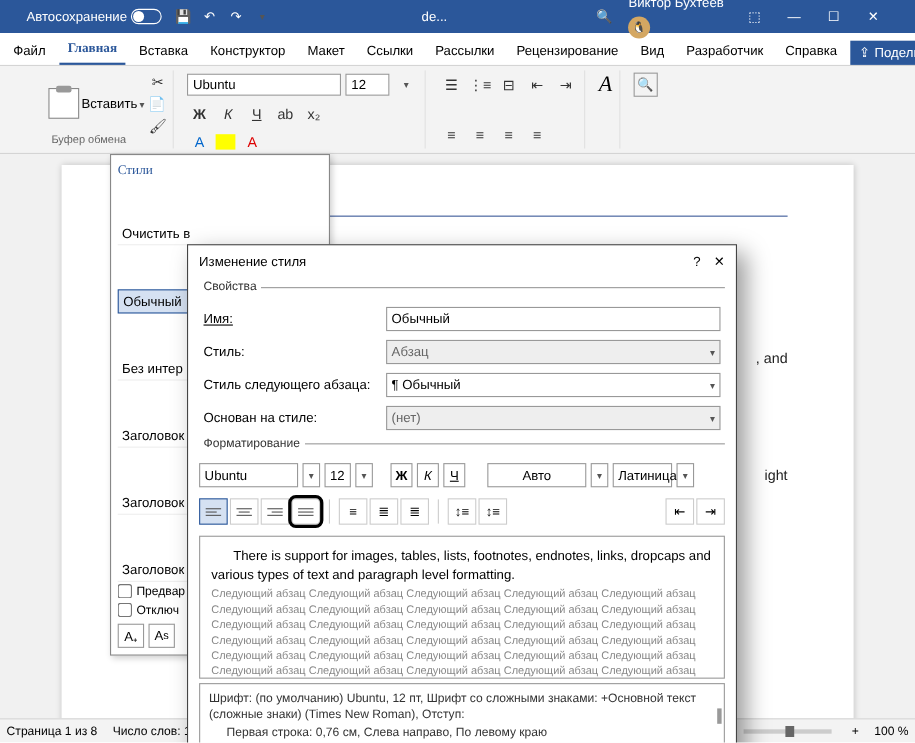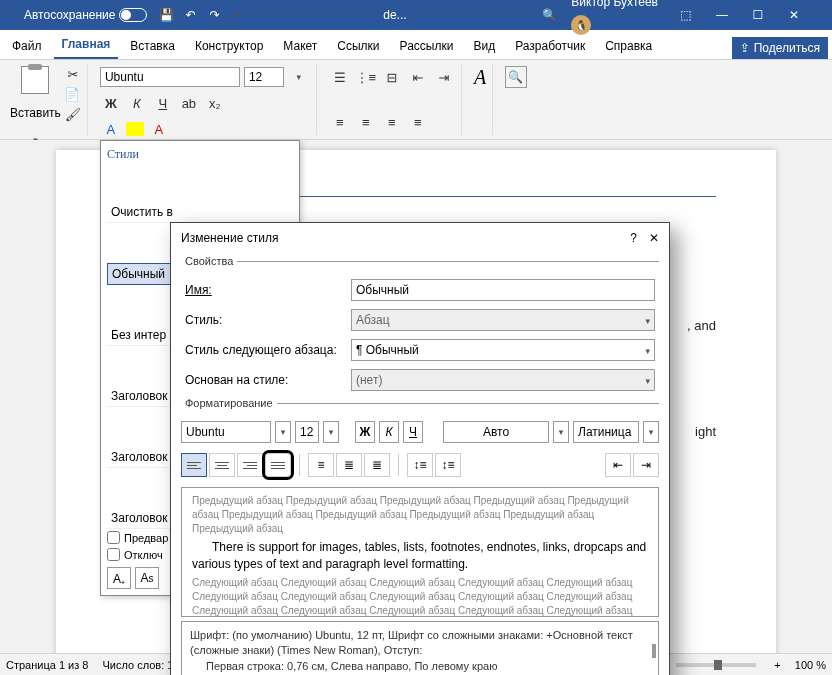--- a/index.html
+++ b/index.html
@@ -13,29 +13,29 @@
 .titlebar .qat { display:flex; gap:6px; margin-left:10px; }
 .titlebar .qat span { width:18px; height:18px; display:flex; align-items:center; justify-content:center; }
 .titlebar .center { flex:1; text-align:center; }
 .titlebar .user { display:flex; gap:6px; margin-right:10px;flex-direction:column; }
 .titlebar .user .avatar { width:20px; height:20px; border-radius:50%; background:#d4a762; display:flex; align-items:center; justify-content:center; font-size:10px;}
 .titlebar .winbtn { width:36px; height:30px; display:flex; align-items:center; justify-content:center; }
 
 
 .ribbon-tabs { height: 30px; background:#fff; border-bottom:1px solid #d4d4d4; display:flex; align-items:flex-end; padding:0 4px; gap:4px; }
 .ribbon-tabs .tab { padding:6px 8px; font-size:12px; cursor:pointer; }
-.ribbon-tabs .tab.active { border-bottom:2px solid #2b579a; color:#2b579a; font-weight:600; }
+.ribbon-tabs .tab.active { border-bottom:2px solid #2b579a; color:#2b579a; font-weight:600;font-family:Liberation Serif, serif; }
 .ribbon-tabs .share { margin-left:auto; background:#2b579a; color:#fff; padding:4px 8px; display:flex; align-items:center; gap:4px; }
 
 
 .ribbon { height:80px; background:#f3f3f3; border-bottom:1px solid #d4d4d4; display:flex; padding:4px; gap:6px; }
 .ribbon .group { display:flex; flex-direction:column; align-items:center; justify-content:space-between; padding:2px 6px; border-right:1px solid #e0e0e0;}
 .ribbon .group:last-child{border-right:none;}
 .ribbon .group .label { font-size:10px; color:#666;text-align:center; }
-.ribbon .paste-btn { display:flex; flex-direction:column; align-items:center; gap:12px; }
+.ribbon .paste-btn { display:flex; flex-direction:row; align-items:center; gap:2px;margin-left:34px; }
 .ribbon .paste-icon { width:28px; height:28px; background:#fff; border:1px solid #888; position:relative;}
 .ribbon .paste-icon::before { content:""; position:absolute; top:-3px; left:6px; width:14px; height:6px; background:#999; border-radius:2px;}
 .ribbon .clip-side { display:flex; flex-direction:column; gap:4px; margin-left:4px;}
 .ribbon .clip-side span { width:16px; height:16px; }
 .ribbon input.font-name { width:140px; height:20px; border:1px solid #999; padding:0 4px; font-size:12px;}
 .ribbon input.font-size { width:40px; height:20px; border:1px solid #999; padding:0 4px; font-size:12px;}
 .ribbon .row { display:flex; align-items:center; gap:4px; }
 .ribbon .btn-icon { width:22px; height:22px; display:flex; align-items:center; justify-content:center; font-size:13px; color:#333; }
 .ribbon .search-box { width:22px; height:22px; border:1px solid #999; display:flex; align-items:center; justify-content:center;}
 
@@ -116,20 +116,21 @@
 </div>
 
 <div class="ribbon-tabs">
   <div class="tab">Файл</div>
   <div class="tab active">Главная</div>
   <div class="tab">Вставка</div>
   <div class="tab">Конструктор</div>
   <div class="tab">Макет</div>
   <div class="tab">Ссылки</div>
   <div class="tab">Рассылки</div>
+  <div class="tab">Рецензирование</div>
   <div class="tab">Вид</div>
   <div class="tab">Разработчик</div>
   <div class="tab">Справка</div>
   <div class="share">
     <span>⇪</span>
     <span>Поделиться</span>
   </div>
 </div>
 
 <div class="ribbon">
@@ -273,25 +274,25 @@
         <div class="box dd dd-arrow"></div>
       <div class="box" style="width:24px;">
           <span>12</span>
         </div>
         <div class="box dd dd-arrow"></div>
       <div style="width:8px;"></div>
       <div class="box" style="font-weight:bold;width:20px;justify-content:center;">Ж</div>
       <div class="box" style="font-style:italic;width:20px;justify-content:center;">К</div>
       <div class="box" style="text-decoration:underline;width:20px;justify-content:center;">Ч</div>
       <div style="width:12px;"></div>
-      <div class="box" style="width:106px;justify-content:center;">
+      <div class="box" style="width:90px;justify-content:center;">
           <span>Авто</span>
         </div>
         <div class="box dd dd-arrow"></div>
-      <div class="box" style="width:66px;">
+      <div class="box" style="width:54px;">
           <span>Латиница</span>
         </div>
         <div class="box dd dd-arrow"></div>
     </div>
     <div class="align-row">
       <div class="abtn sel">
           <div class="lines">
             <span style="width:14px"></span>
             <span style="width:10px"></span>
             <span style="width:14px"></span>
@@ -323,21 +324,20 @@
       <div class="abtn">≣</div>
       <div class="abtn">≣</div>
       <div class="sep"></div>
       <div class="abtn">↕≡</div>
       <div class="abtn">↕≡</div>
       <div style="flex:1"></div>
       <div class="abtn">⇤</div>
       <div class="abtn">⇥</div>
     </div>
     <div class="preview">
-      <div>Предыдущий абзац Предыдущий абзац Предыдущий абзац Предыдущий абзац Предыдущий абзац Предыдущий абзац Предыдущий абзац Предыдущий абзац Предыдущий абзац Предыдущий абзац</div>
       <div class="sample">There is support for images, tables, lists, footnotes, endnotes, links, dropcaps and various types of text and paragraph level formatting.</div>
       <div>Следующий абзац Следующий абзац Следующий абзац Следующий абзац Следующий абзац Следующий абзац Следующий абзац Следующий абзац Следующий абзац Следующий абзац Следующий абзац Следующий абзац Следующий абзац Следующий абзац Следующий абзац Следующий абзац Следующий абзац Следующий абзац Следующий абзац Следующий абзац Следующий абзац Следующий абзац Следующий абзац Следующий абзац Следующий абзац Следующий абзац Следующий абзац Следующий абзац Следующий абзац Следующий абзац</div>
     </div>
     <div class="desc">
       <div>Шрифт: (по умолчанию) Ubuntu, 12 пт, Шрифт со сложными знаками: +Основной текст (сложные знаки) (Times New Roman), Отступ:</div>
       <div style="padding-left:16px;">Первая строка:  0,76 см, Слева направо, По левому краю</div>
       <div style="padding-left:16px;">междустрочный,  одинарный, Запрет висячих строк, Стиль: : показывать в коллекции</div>
       <div class="scroll-dot"></div>
     </div>
 

